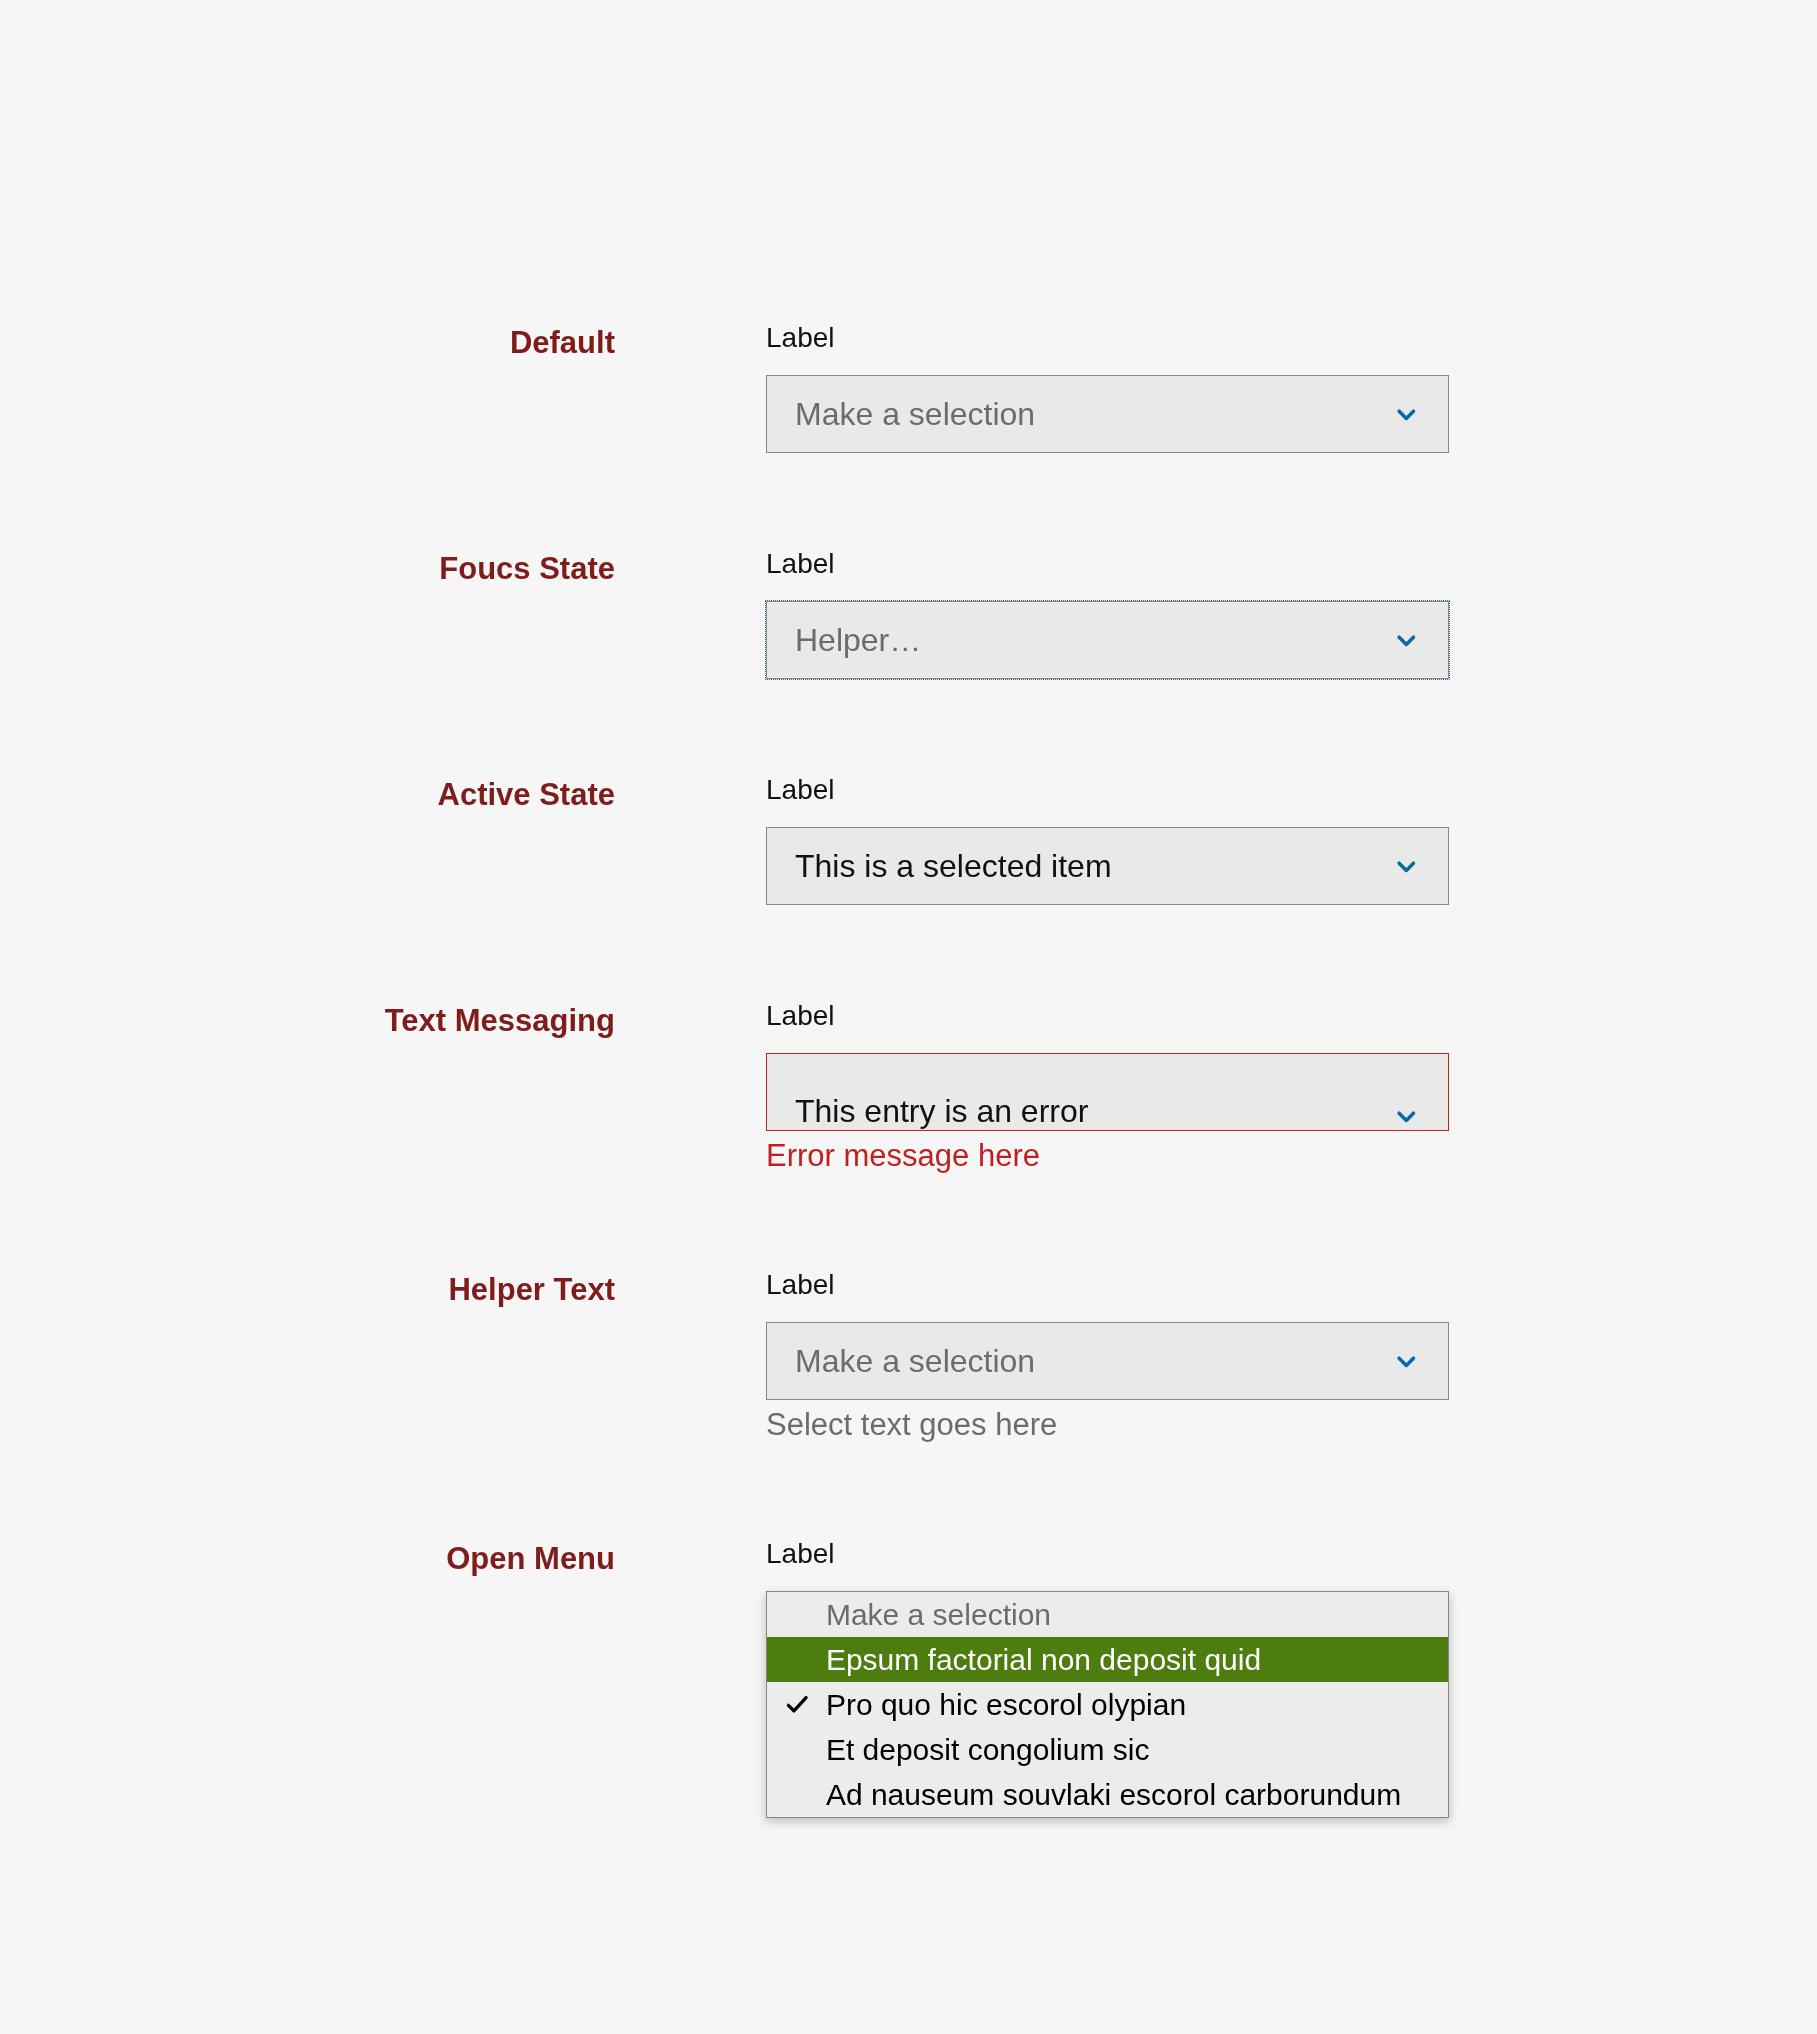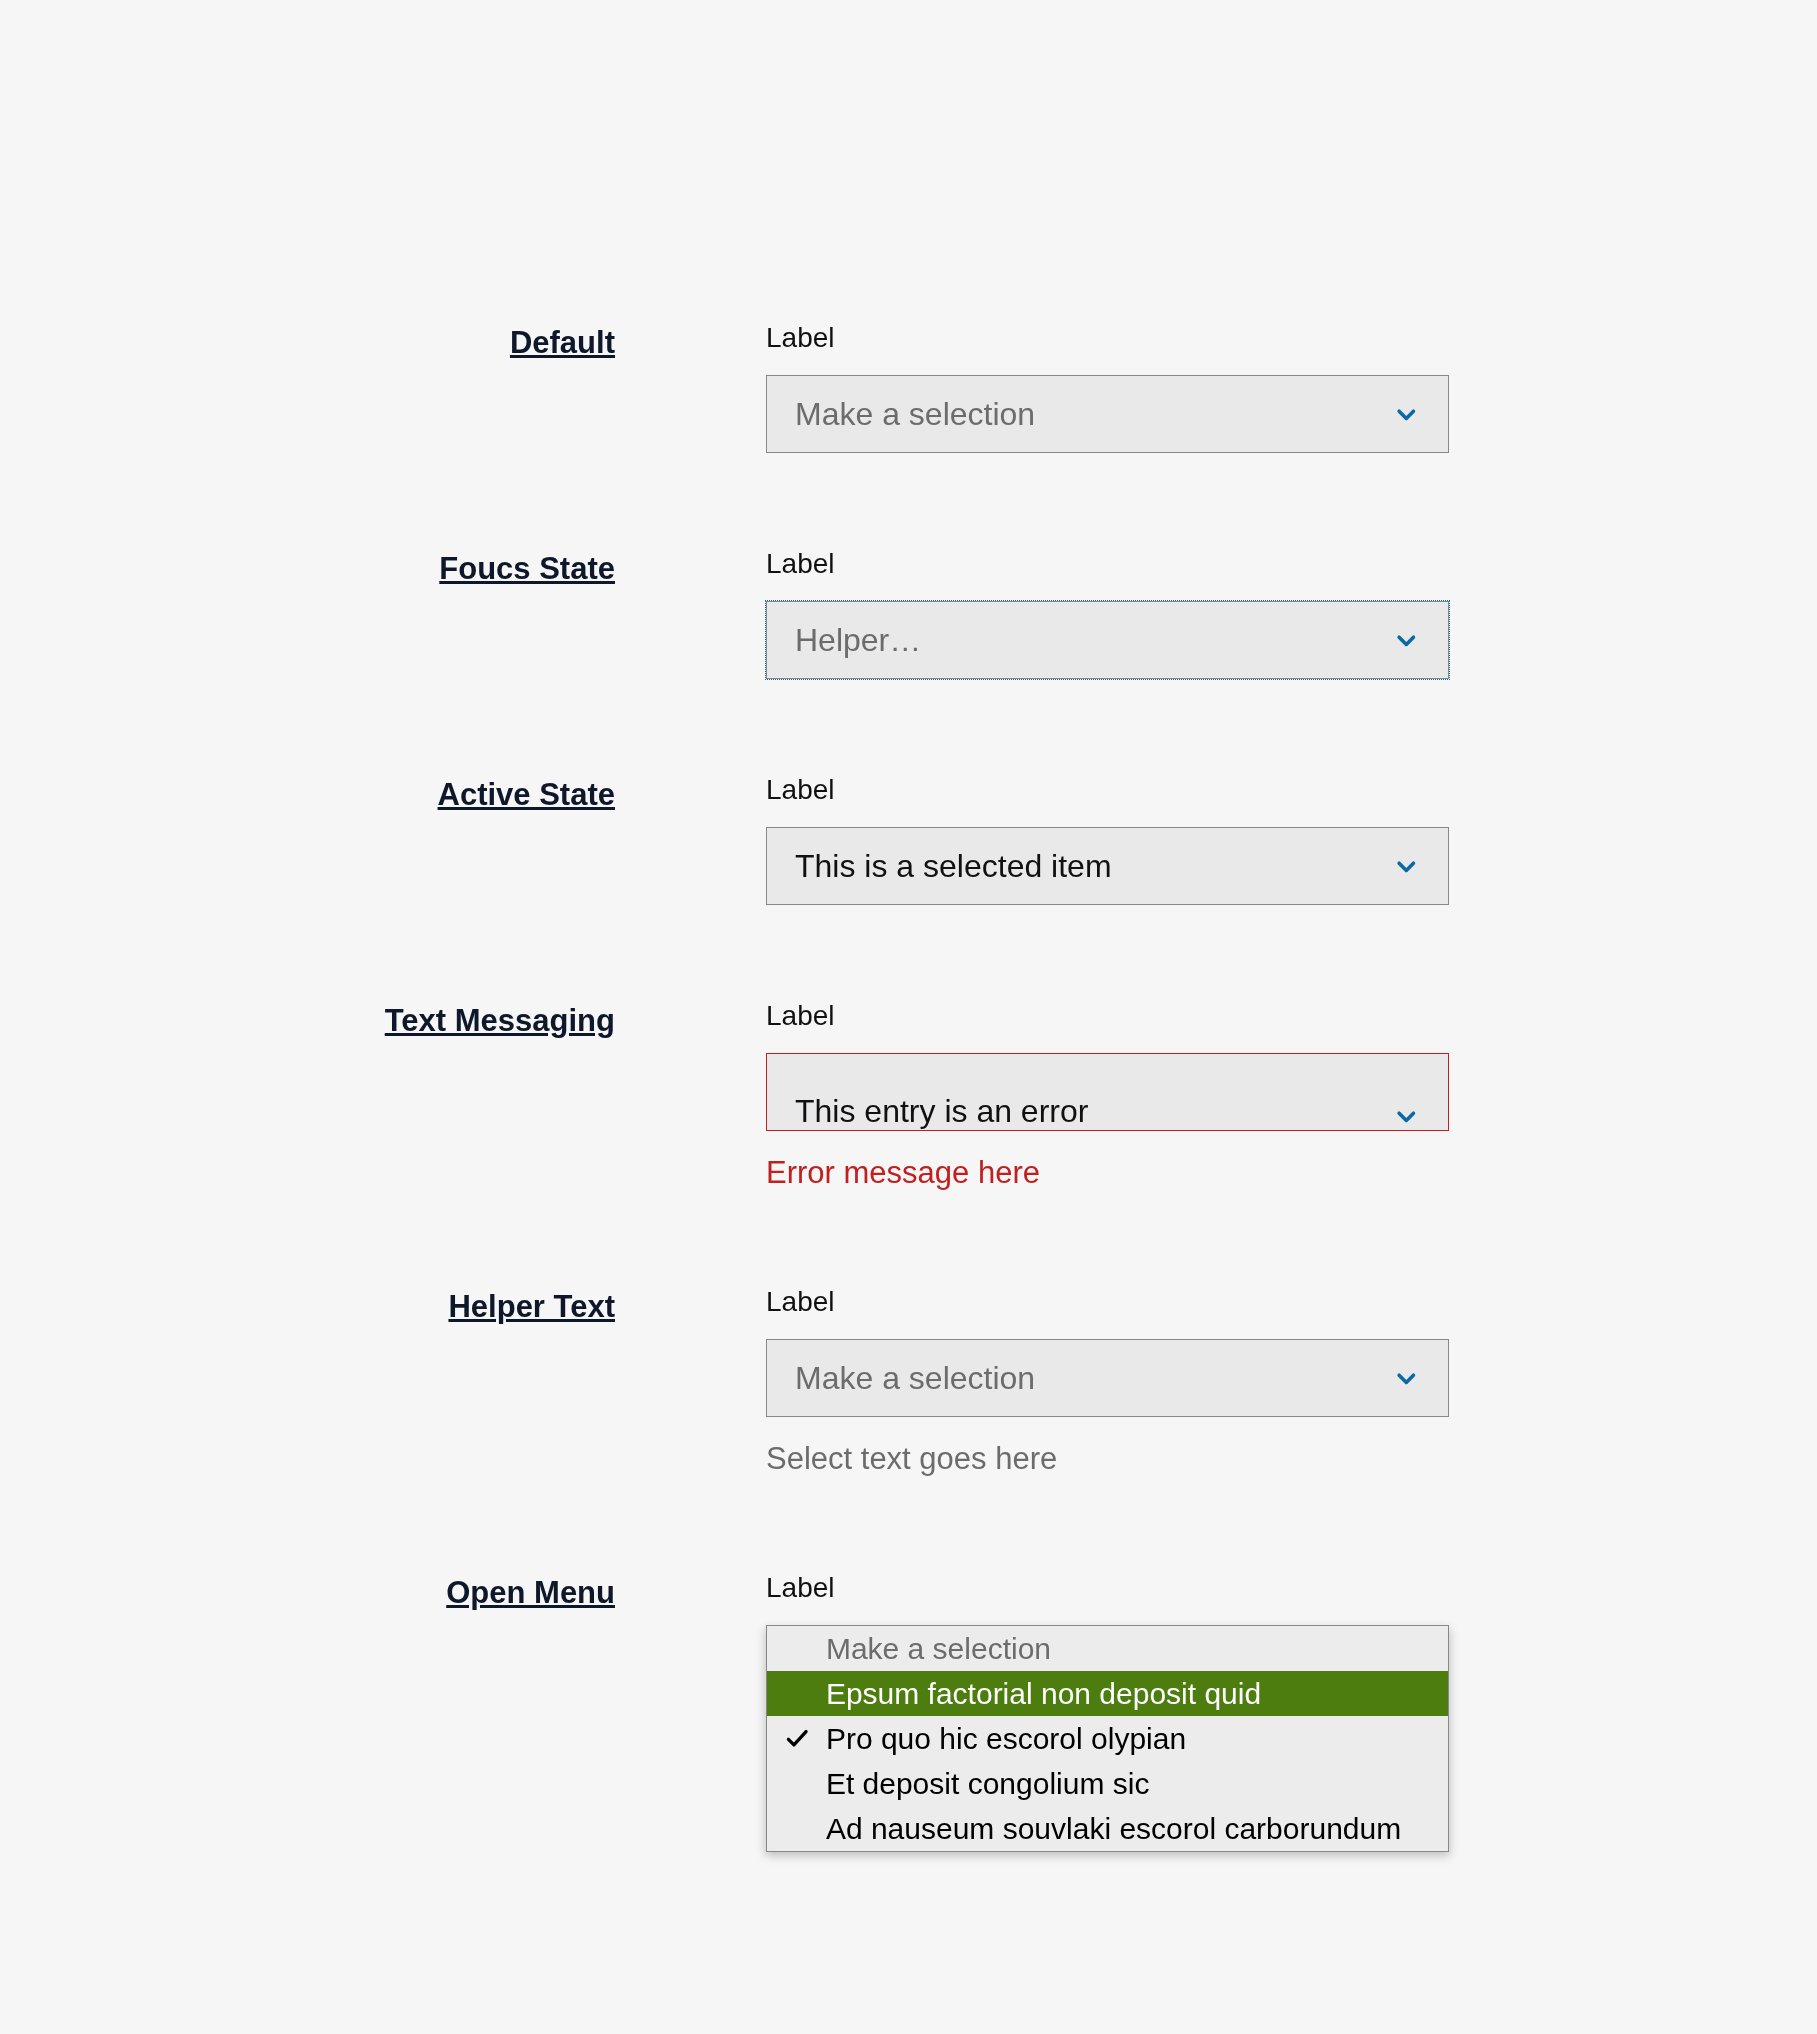--- a/index.html
+++ b/index.html
@@ -13,24 +13,23 @@
     display: flex;
     align-items: flex-start;
     margin-bottom: 95px;
     gap: 151px;
   }
   .row-title {
     width: 615px;
     text-align: right;
     font-size: 31px;
     font-weight: 700;
-    color: #0f172a;
+    color: #7f1d1d;
     line-height: 1.1;
     padding-top: 3.8px;
-    text-decoration: underline;
   }
   .field {
     width: 683px;
   }
   .field-label {
     font-size: 28px;
     color: #111;
     margin-bottom: 21px;
     font-weight: 400;
   }
@@ -61,21 +60,21 @@
     color: #0a6aa6;
   }
   .chevron svg { width: 24.6px; height: 24.6px; }
   .select.focus {
     border: 1.4px solid #888;
     outline: 1.4px dotted #0a6aa6;
     outline-offset: -0.9px;
   }
   .select.error { border: 1.4px solid #c02020; align-items: flex-end; }
   .msg {
-    margin-top: 24px;
+    margin-top: 7px;
     font-size: 31px;
     font-weight: 400;
   }
   .msg.error-msg { color: #c02020; }
   .msg.helper-msg { color: #6c6c6c; }
 
   .menu {
     width: 683px;
     background: #ececec;
     border: 0.9px solid #888;

